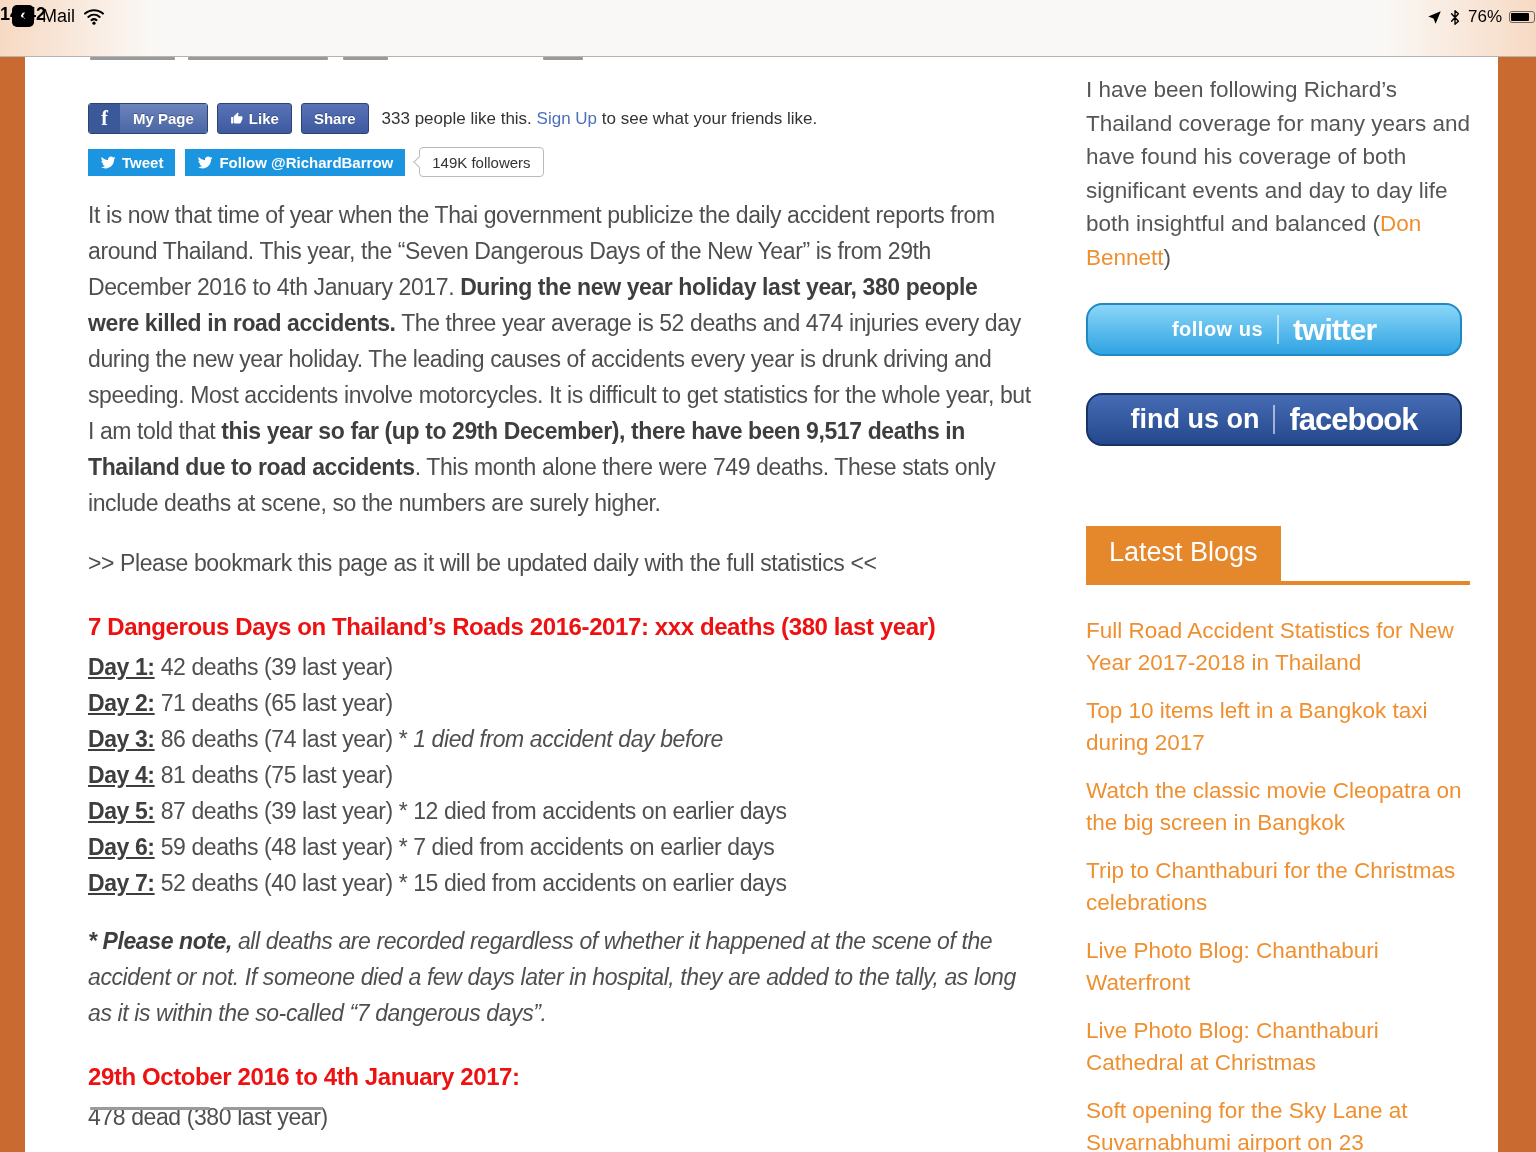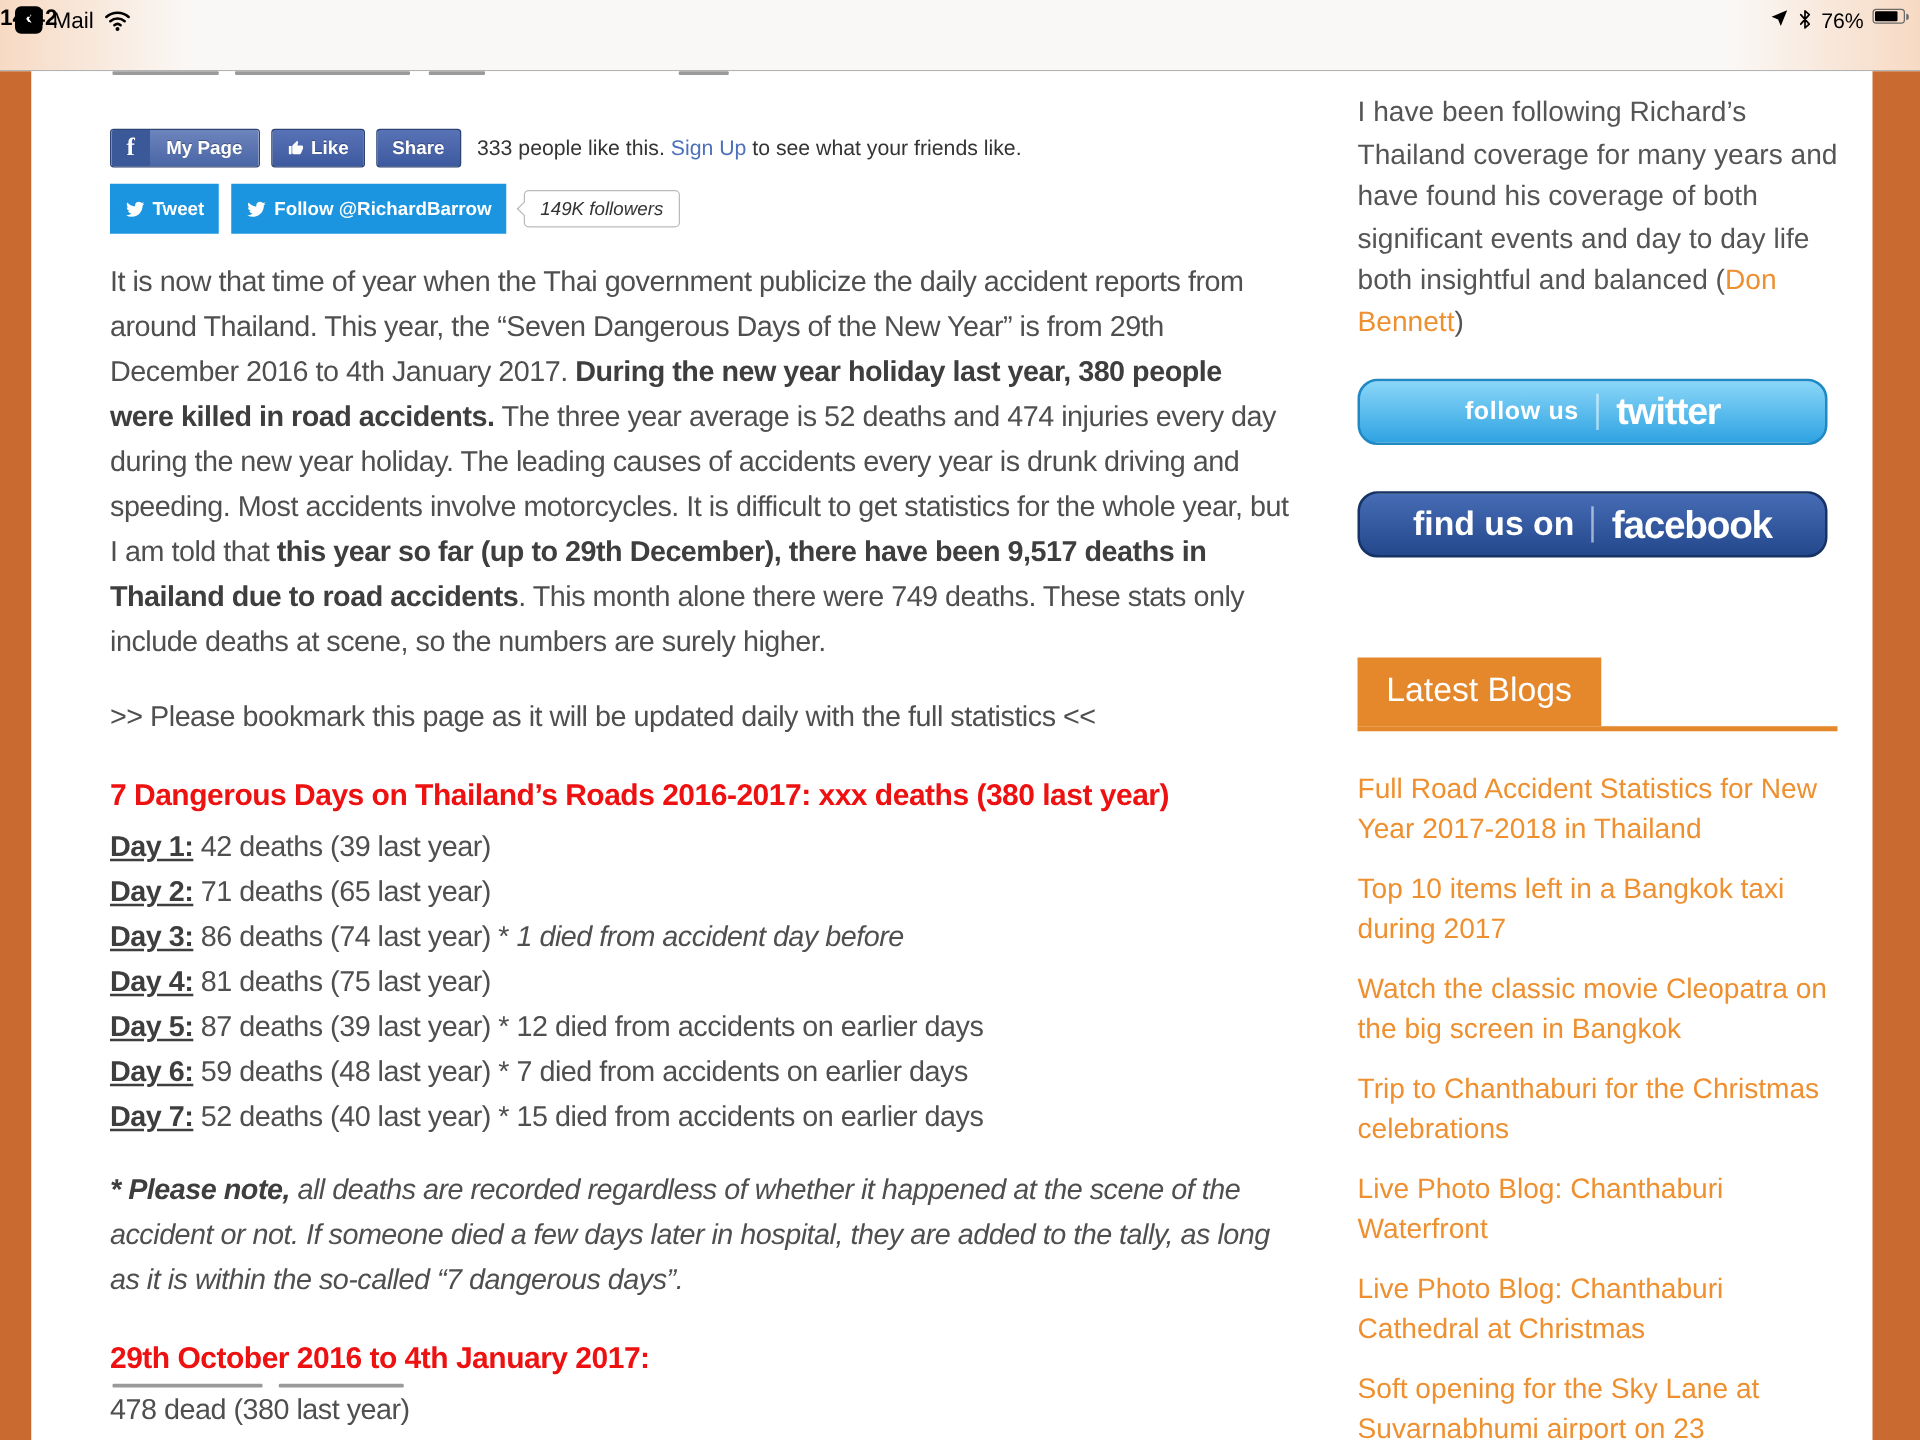--- a/index.html
+++ b/index.html
@@ -11,21 +11,21 @@
     position:relative; height:57px; width:100%;
     background:linear-gradient(to right, rgba(242,168,112,.38), rgba(250,248,246,0) 10%, rgba(250,248,246,0) 90%, rgba(242,168,112,.38)), #faf8f6;
     border-bottom:1px solid #b3b3b3;
   }
   .sb-left { position:absolute; left:12px; top:5px; display:flex; align-items:center; gap:8px; }
   .back-btn { width:22px; height:22px; background:#000; border-radius:5px; color:#fff; display:flex; align-items:center; justify-content:center; font-size:16px; font-weight:bold; padding-bottom:2px; }
   .sb-mail { font-size:18px; color:#000; }
   .sb-center { position:absolute; left:0; right:0; top:0; text-align:left; }
   .sb-time { font-size:18px; font-weight:700; color:#000; margin-top:4px; }
   .sb-url { font-size:18px; color:#222; margin-top:2px; }
-  .sb-right { position:absolute; right:12px; top:7px; display:flex; align-items:flex-start; gap:7px; }
+  .sb-right { position:absolute; right:1px; top:7px; display:flex; align-items:center; gap:7px; }
   .sb-pct { font-size:17px; color:#000; }
   .battery { position:relative; width:26px; height:12px; border:1px solid #6a6a6a; border-radius:3px; }
   .battery .fill { position:absolute; left:1px; top:1px; bottom:1px; width:76%; background:#000; border-radius:1px; }
   .battery .tip { position:absolute; right:-4px; top:3px; width:2.5px; height:5px; background:#6a6a6a; border-radius:0 2px 2px 0; }
 
   
   .page { position:relative; height:1095px; background:#fff; }
   .edge-left  { position:absolute; left:0; top:0; bottom:0; width:25px; background:#c96a31; }
   .edge-right { position:absolute; right:0; top:0; bottom:0; width:38px; background:#c96a31; }
 
@@ -39,22 +39,22 @@
   
   .fb-row { display:flex; align-items:center; gap:9px; margin-bottom:13px; margin-top:6px; }
   .fb-mypage { display:flex; height:31px; border-radius:3px; overflow:hidden; border:1px solid #2d4373; }
   .fb-mypage .f-box { width:31px; background:#3b5998; color:#fff; font-weight:700; font-size:20px; display:flex; align-items:center; justify-content:center; font-family:"Liberation Serif", serif; }
   .fb-mypage .label { background:linear-gradient(#6d84bd,#4a66a5); color:#fff; font-weight:700; font-size:15px; display:flex; align-items:center; padding:0 13px; text-shadow:0 -1px 0 rgba(0,0,0,.3); }
   .fb-btn { height:31px; background:linear-gradient(#5872b6,#3e5a9e); border:1px solid #2d4373; border-radius:3px; color:#fff; font-weight:700; font-size:15px; display:flex; align-items:center; gap:6px; padding:0 12px; text-shadow:0 -1px 0 rgba(0,0,0,.3); }
   .fb-caption { font-size:17px; color:#333; margin-left:4px; }
   .fb-caption a { color:#4c70ba; text-decoration:none; }
 
   .tw-row { display:flex; align-items:center; gap:10px; margin-bottom:20px; }
-  .tw-btn { height:40px; background:#1b95e0; border-radius:0; color:#fff; font-weight:700; font-size:15px; display:flex; align-items:center; gap:6px; padding:0 12px; border:none; }
-  .followers { position:relative; height:30px; background:#fff; border:1px solid #bbb; border-radius:4px; display:flex; align-items:center; padding:0 12px; font-size:15px; color:#333; margin-left:4px;font-style:italic; }
+  .tw-btn { height:27px; background:#1b95e0; border-radius:0; color:#fff; font-weight:700; font-size:15px; display:flex; align-items:center; gap:6px; padding:0 12px; border:none; }
+  .followers { position:relative; height:30px; background:#fff; border:1px solid #bbb; border-radius:4px; display:flex; align-items:center; padding:0 12px; font-size:15px; color:#333; margin-left:4px; }
   .followers .notch { position:absolute; left:-5px; top:10px; width:8px; height:8px; background:#fff; border-left:1px solid #bbb; border-bottom:1px solid #bbb; transform:rotate(45deg); }
 
   
   .article { color:#4f4f4f; font-size:23px; line-height:36px; letter-spacing:-0.4px; }
   .article p { margin-bottom:21px; }
   .article b { color:#3e3e3e; }
   .red-head { color:#ee1111; font-weight:700; font-size:24px; margin:28px 0 4px; letter-spacing:-0.4px; }
   .day-line b { color:#3e3e3e;text-decoration:underline; }
   .note-para { font-style:italic; margin-top:22px; }
   .bookmark { margin:24px 0 0; }

